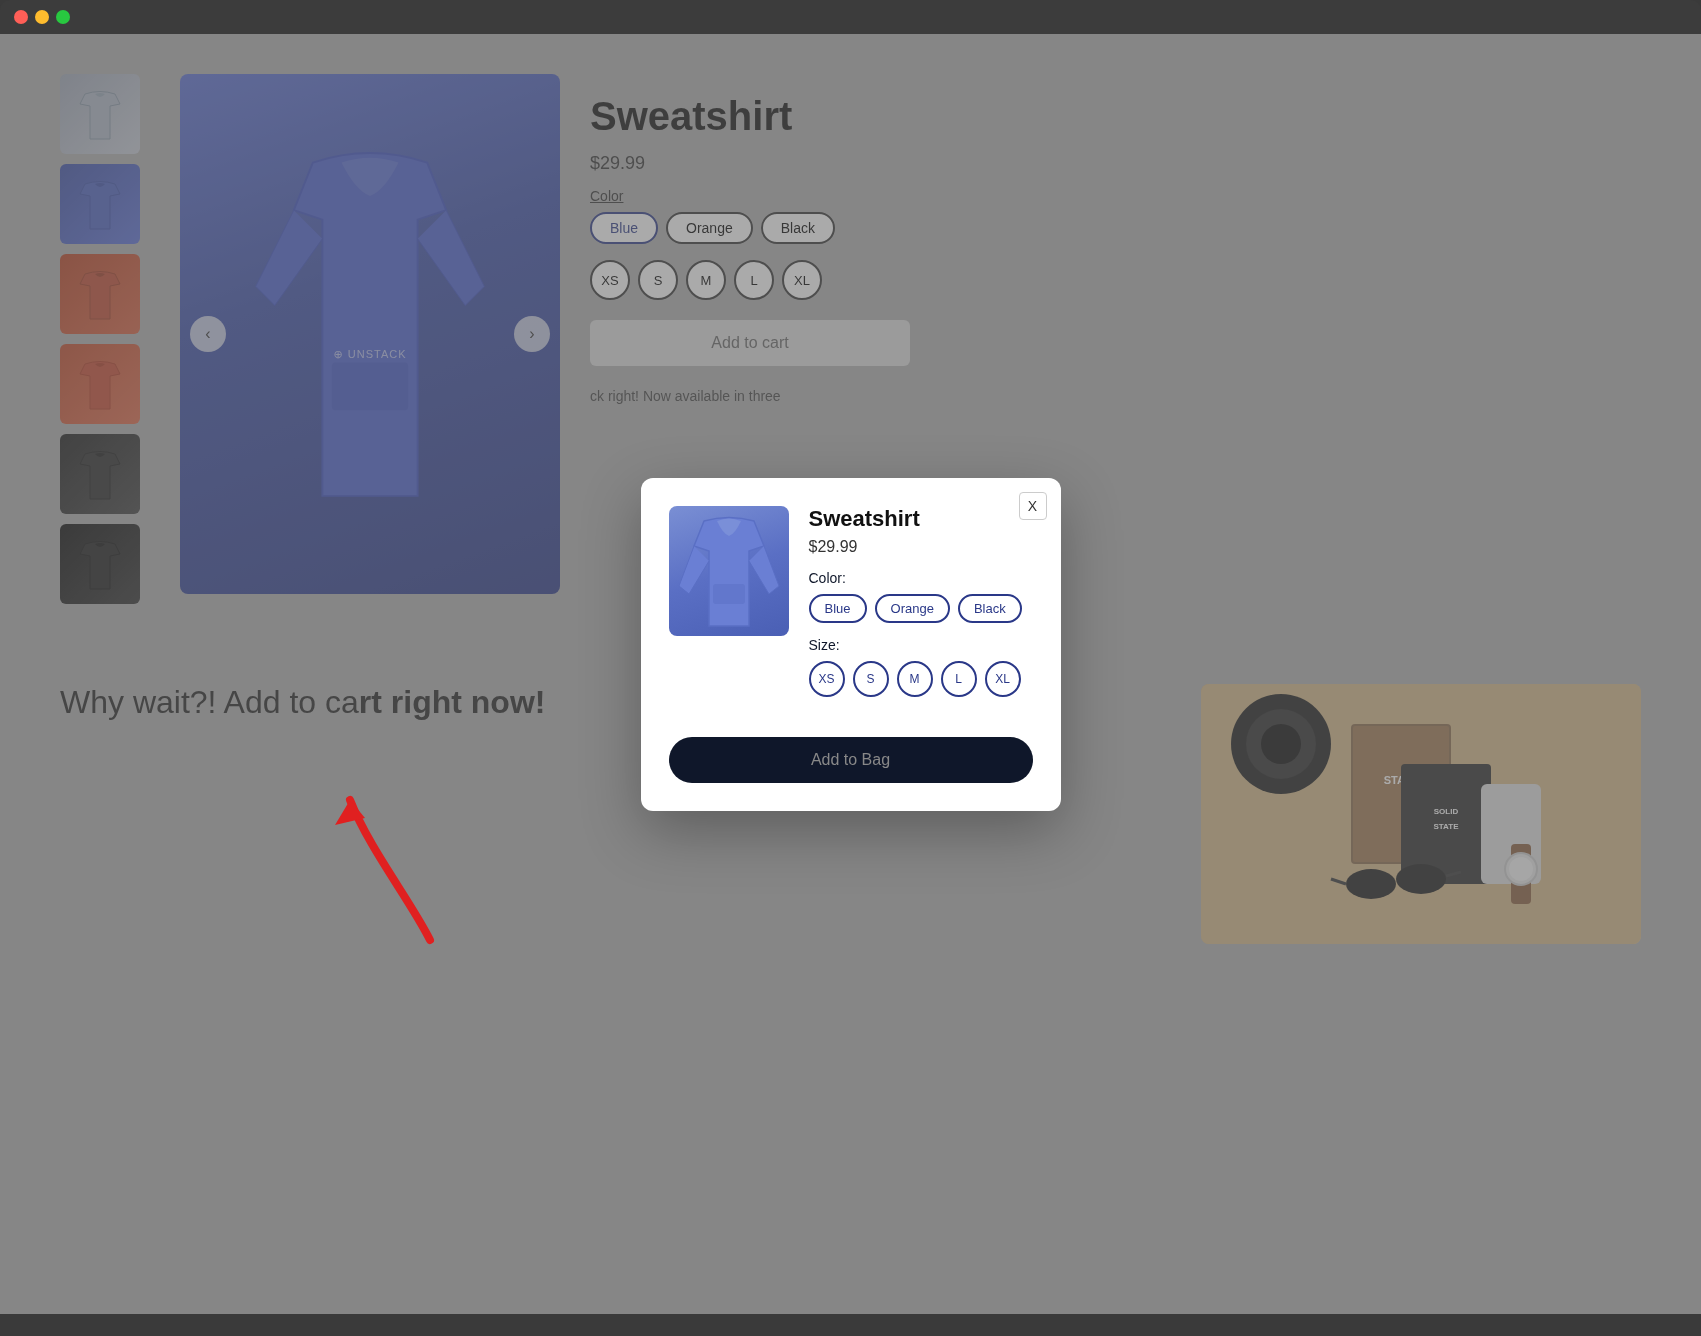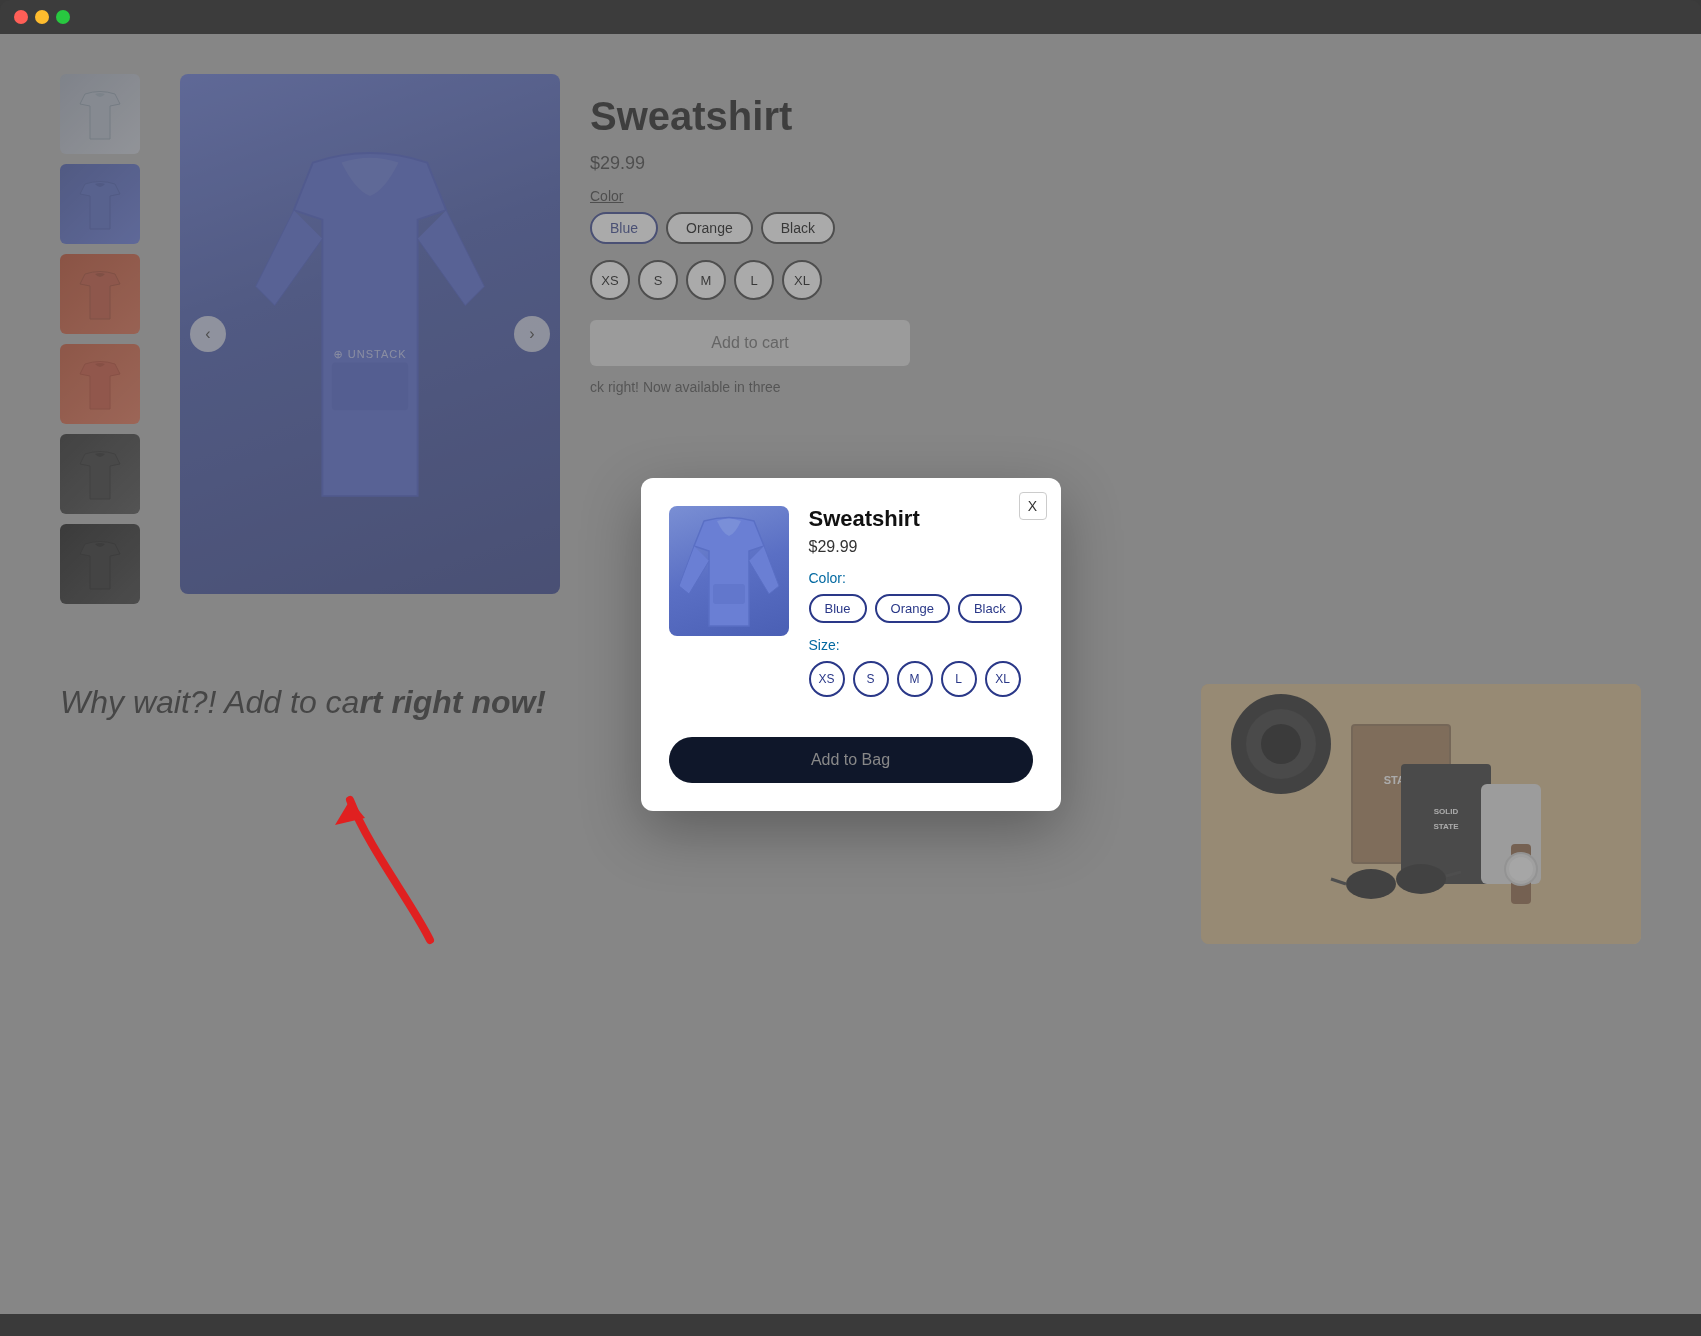--- a/index.html
+++ b/index.html
@@ -208,21 +208,21 @@
     }
     .add-cart-btn-bg {
       width: 320px;
       padding: 14px;
       background: #ddd;
       border: none;
       border-radius: 6px;
       font-size: 16px;
       color: #666;
       cursor: pointer;
-      margin-bottom: 11px;
+      margin-bottom: 20px;
     }
     .product-desc-bg {
       font-size: 14px;
       color: #444;
       max-width: 400px;
       line-height: 1.5;
     }
 
     
     .bottom-section {
@@ -233,21 +233,20 @@
       position: relative;
       z-index: 1;
     }
     .cta-section {
       flex: 1;
     }
     .cta-text {
       font-size: 32px;
       color: #222;
       margin-bottom: 20px;
-      font-style: italic;
     }
     .cta-text strong {
       font-weight: 900;
     }
     .add-cart-main-btn {
       background: #2a3a9a;
       color: white;
       border: none;
       padding: 16px 40px;
       border-radius: 30px;
@@ -325,21 +324,21 @@
       background: white;
       cursor: pointer;
       display: flex;
       align-items: center;
       justify-content: center;
       font-size: 14px;
       color: #333;
     }
     .modal-label {
       font-size: 14px;
-      color: #0369a1;
+      color: #0f172a;
       margin-bottom: 8px;
     }
     .modal-color-options {
       display: flex;
       gap: 8px;
       margin-bottom: 14px;
     }
     .modal-color-btn {
       padding: 5px 14px;
       border-radius: 20px;

